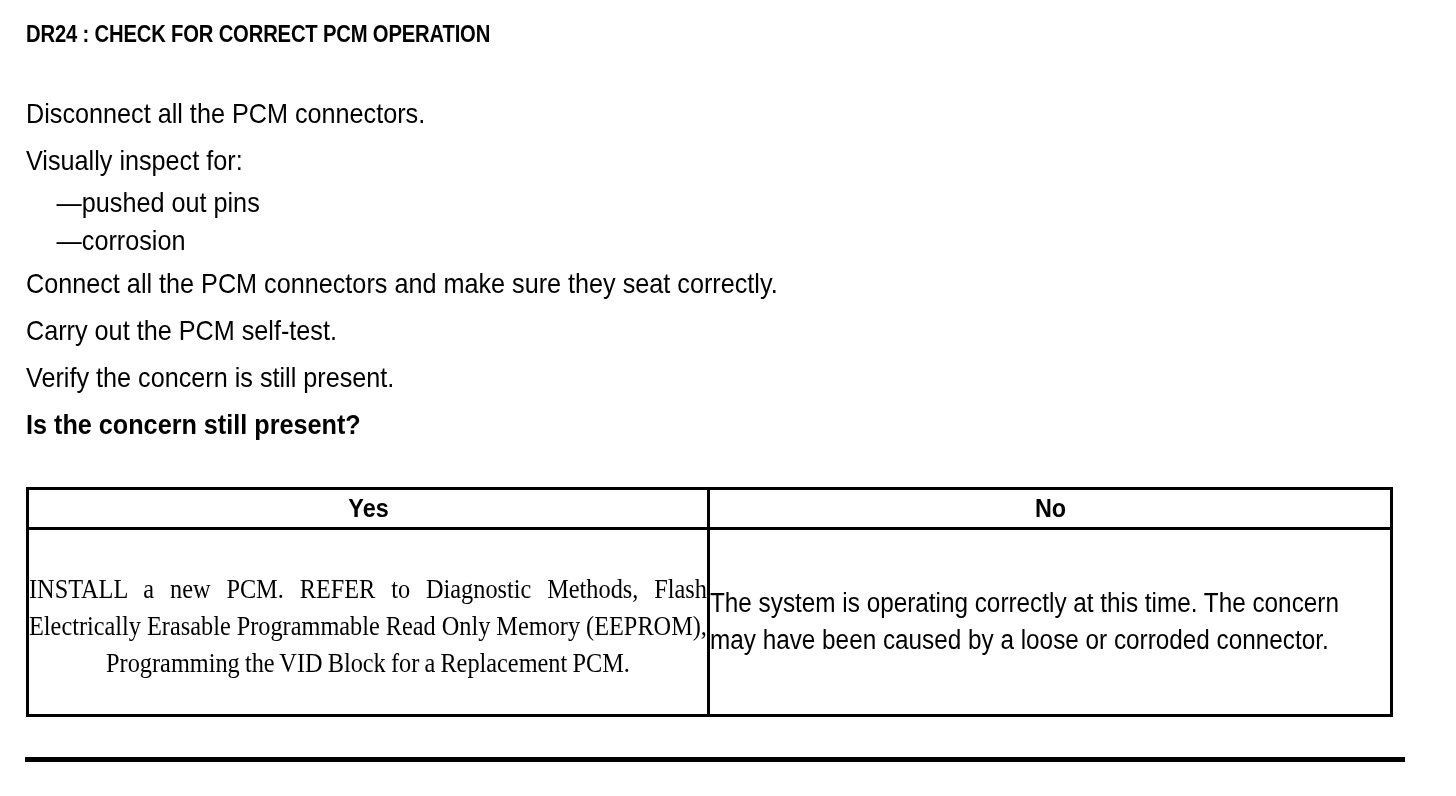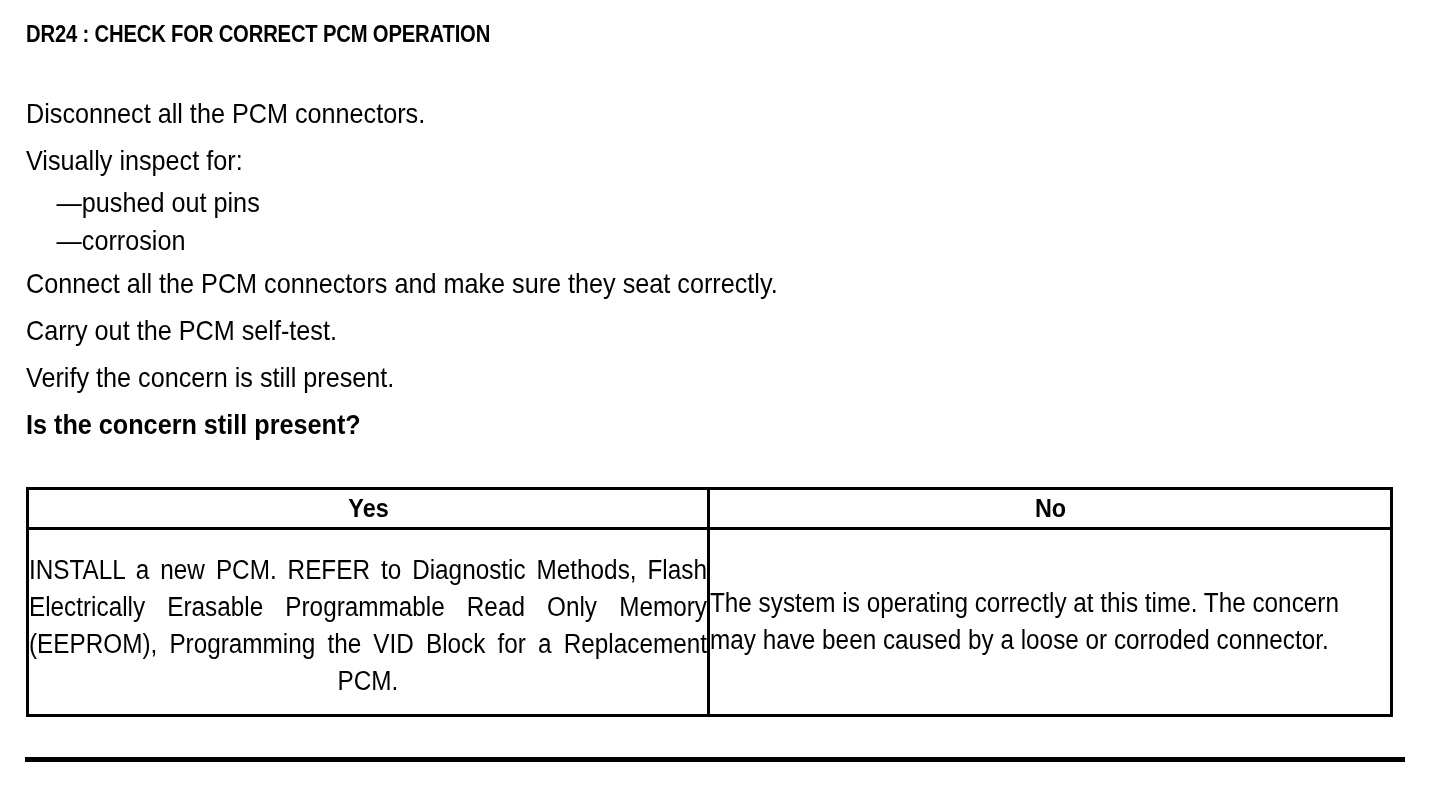--- a/index.html
+++ b/index.html
@@ -83,20 +83,21 @@
   .col-no  { width: 683px; }
 
   .cell-body {
     font-size: 27px;
     line-height: 37px;
     padding: 0;
   }
   .cell-yes {
     height: 184px;
     vertical-align: top;
+    font-family: Liberation Serif, serif;
   }
   .cell-no {
     height: 184px;
     vertical-align: middle;
   }
   .cell-inner {
     transform: scaleX(0.9);
     transform-origin: left top;
     width: 111.1%;
   }

